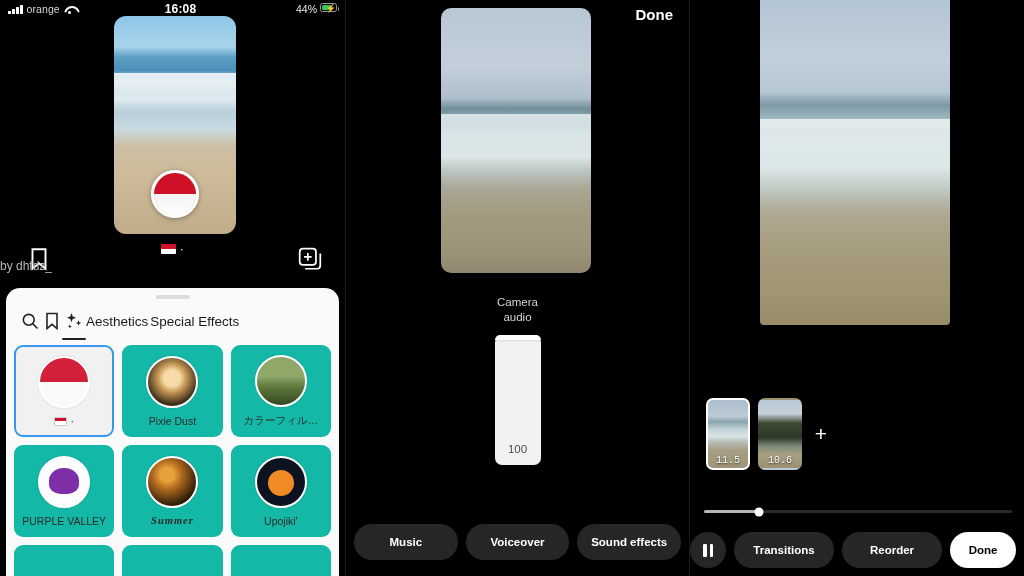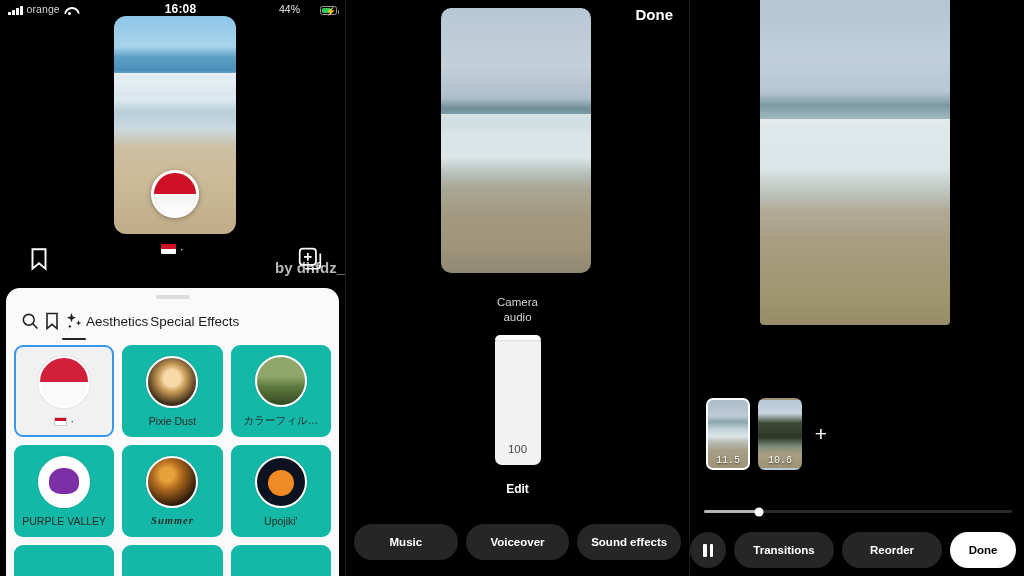--- a/index.html
+++ b/index.html
@@ -11,34 +11,34 @@
   }
   .screen { position:relative; width:1024px; height:576px; display:flex; }
   .panel { position:relative; height:576px; background:#000; overflow:hidden; flex-shrink:0; }
   .p1 { width:345px; }
   .p2 { width:345px; border-left:1px solid #1a1a1a; border-right:1px solid #1a1a1a; }
   .p3 { width:334px; }
 
   
   .statusbar { position:absolute; top:0; left:0; right:0; height:18px; display:flex;
                align-items:center; padding:0 8px; color:#fff; font-size:11px; z-index:40; }
-  .sb-left { display:flex; align-items:flex-end; gap:4px; }
+  .sb-left { display:flex; align-items:center; gap:4px; }
   .sig { display:flex; align-items:flex-end; gap:1.5px; height:9px; }
   .sig i { width:2.5px; background:#fff; border-radius:.5px; display:block; }
   .sig i:nth-child(1){height:3px;} .sig i:nth-child(2){height:5px;}
   .sig i:nth-child(3){height:7px;} .sig i:nth-child(4){height:9px;}
   .carrier { font-size:10.5px; color:#d8d8d8; letter-spacing:.1px; }
   .wifi { position:relative; width:12px; height:9px; }
   .wifi::before { content:""; position:absolute; left:0; top:1px; width:12px; height:12px;
     border:2px solid #fff; border-radius:50%; clip-path:polygon(0 0,100% 0,100% 42%,0 42%); }
   .wifi::after { content:""; position:absolute; left:4.5px; top:6px; width:3px; height:3px;
     background:#fff; border-radius:50%; }
   .sb-center { position:absolute; left:16px; right:0; text-align:center; font-size:12px;
                font-weight:600; color:#fff; letter-spacing:.2px; }
-  .sb-right { margin-left:auto; display:flex; align-items:flex-end; gap:20px; z-index:2; }
+  .sb-right { margin-left:auto; display:flex; align-items:flex-start; gap:3px; z-index:2; }
   .batt-pct { font-size:10.5px; color:#e8e8e8; }
   .batt { position:relative; width:17px; height:9px; border:1px solid #999; border-radius:2.5px; }
   .batt::after { content:""; position:absolute; right:-3px; top:2.5px; width:1.5px; height:4px;
                  background:#999; border-radius:0 1px 1px 0; }
   .batt-fill { position:absolute; left:1px; top:1px; bottom:1px; width:60%;
                background:#34c759; border-radius:1.5px; }
   .bolt { position:absolute; left:5px; top:0px; font-size:8px; color:#fff; line-height:9px; }
 
   
   .p1-preview { position:absolute; left:114px; top:16px; width:122px; height:218px;
@@ -63,22 +63,22 @@
 
   
   .p1-meta { position:absolute; left:0; right:0; top:242px; height:42px; }
   .icon-btn { position:absolute; width:26px; height:26px; color:#fff; }
   .icon-bm { left:26px; top:4px; }
   .icon-add { right:22px; top:4px; }
   .fx-title { position:absolute; left:0; right:0; top:-2px; text-align:center;
               font-size:12px; color:#fff; line-height:18px; }
   .fx-flag { display:inline-block; width:15px; height:10px; vertical-align:-1px;
     background:linear-gradient(to bottom,#ce1126 0 50%,#ffffff 50% 100%); border-radius:1px; }
-  .fx-by { position:absolute; left:0; right:0; top:17px; text-align:right;
-           font-size:15px; color:#b8b8b8;font-weight:bold; }
+  .fx-by { position:absolute; left:0; right:0; top:17px; text-align:left;
+           font-size:12px; color:#b8b8b8; }
 
   
   .drawer { position:absolute; left:6px; right:6px; top:288px; bottom:0;
             background:#fafafa; border-radius:14px 14px 0 0; overflow:hidden; }
   .grabber { width:34px; height:4px; border-radius:2px; background:#dcdcdc;
              margin:7px auto 0; }
   .tabs { display:flex; align-items:center; gap:2px; padding:12px 14px 0; }
   .tab-ico { width:20px; height:20px; color:#222; position:relative; }
   .tab-ico.active::after { content:""; position:absolute; left:-2px; right:-2px; bottom:-9px;
                             height:2px; background:#222; border-radius:1px; }
@@ -301,21 +301,20 @@
 
     <div class="cam-lbl">
       <span>Camera</span><br>
       <span>audio</span>
     </div>
 
     <div class="slider-v">
       <div class="slider-val">100</div>
     </div>
 
-    <div class="edit-lbl">Edit</div>
 
     <div class="p2-bar">
       <div class="pill">Music</div>
       <div class="pill">Voiceover</div>
       <div class="pill">Sound effects</div>
     </div>
   </div>
 
   <div class="panel p3">
     <div class="p3-preview">

